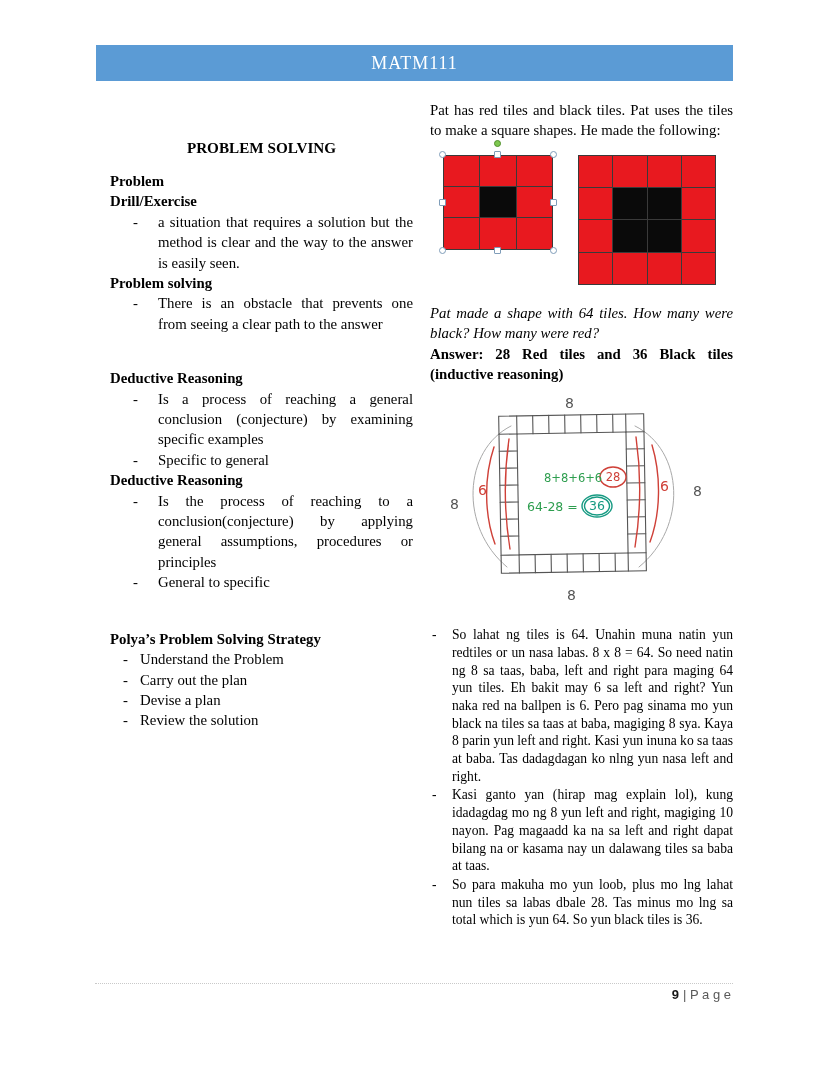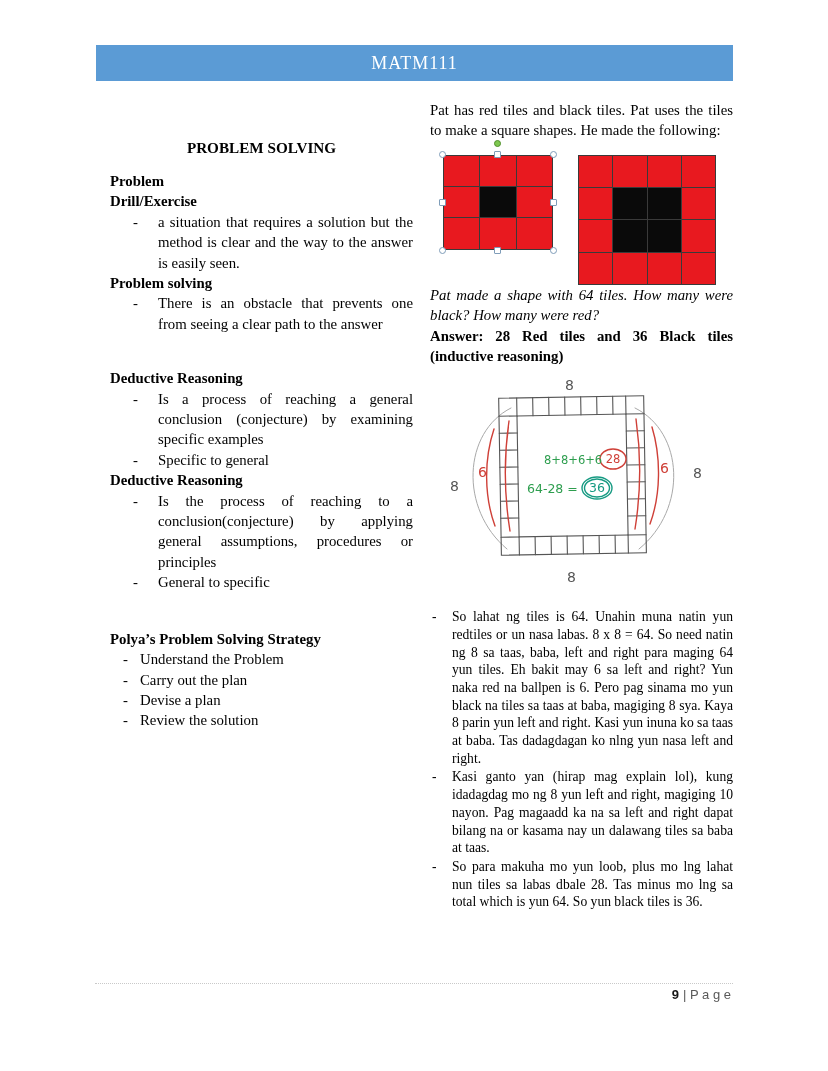--- a/index.html
+++ b/index.html
@@ -20,21 +20,21 @@
   .bullet { position:relative; padding-left:48px; text-align:justify; }
   .bullet::before { content:"-"; position:absolute; left:23px; top:0; }
   .gap-before { margin-top:34px; }
 
   .strategy-heading { font-weight:bold; margin-top:36px; }
   .p-item { position:relative; padding-left:30px; }
   .p-item::before { content:"-"; position:absolute; left:13px; top:0; }
 
   .example-heading { text-decoration:underline; }
   .para { text-align:justify; }
-  .question { font-style:italic; text-align:justify; }
+  .question { font-style:italic; text-align:justify; margin-top:18px; }
   .answer { font-weight:bold; text-align:justify; }
 
   .figures-row { display:flex; align-items:flex-start; margin-top:14px; height:130px; }
   .fig-wrap { position:relative; width:110px; height:95px; margin-left:13px; }
   .fig-wrap2 { position:relative; width:138px; height:130px; margin-left:25px; }
   .fig-grid { width:100%; height:100%; gap:1px; background:#3a3a3a; border:1px solid #3a3a3a; }
 
   .handle { position:absolute; width:7px; height:7px; background:#fff; border:1px solid #7f9db9; border-radius:50%; z-index:2; }
   .handle.sq { border-radius:1px; }
   .rotate-handle { position:absolute; width:7px; height:7px; border-radius:50%; background:#7ec850; border:1px solid #4f8f2a; left:51px; top:-15px; z-index:2; }

